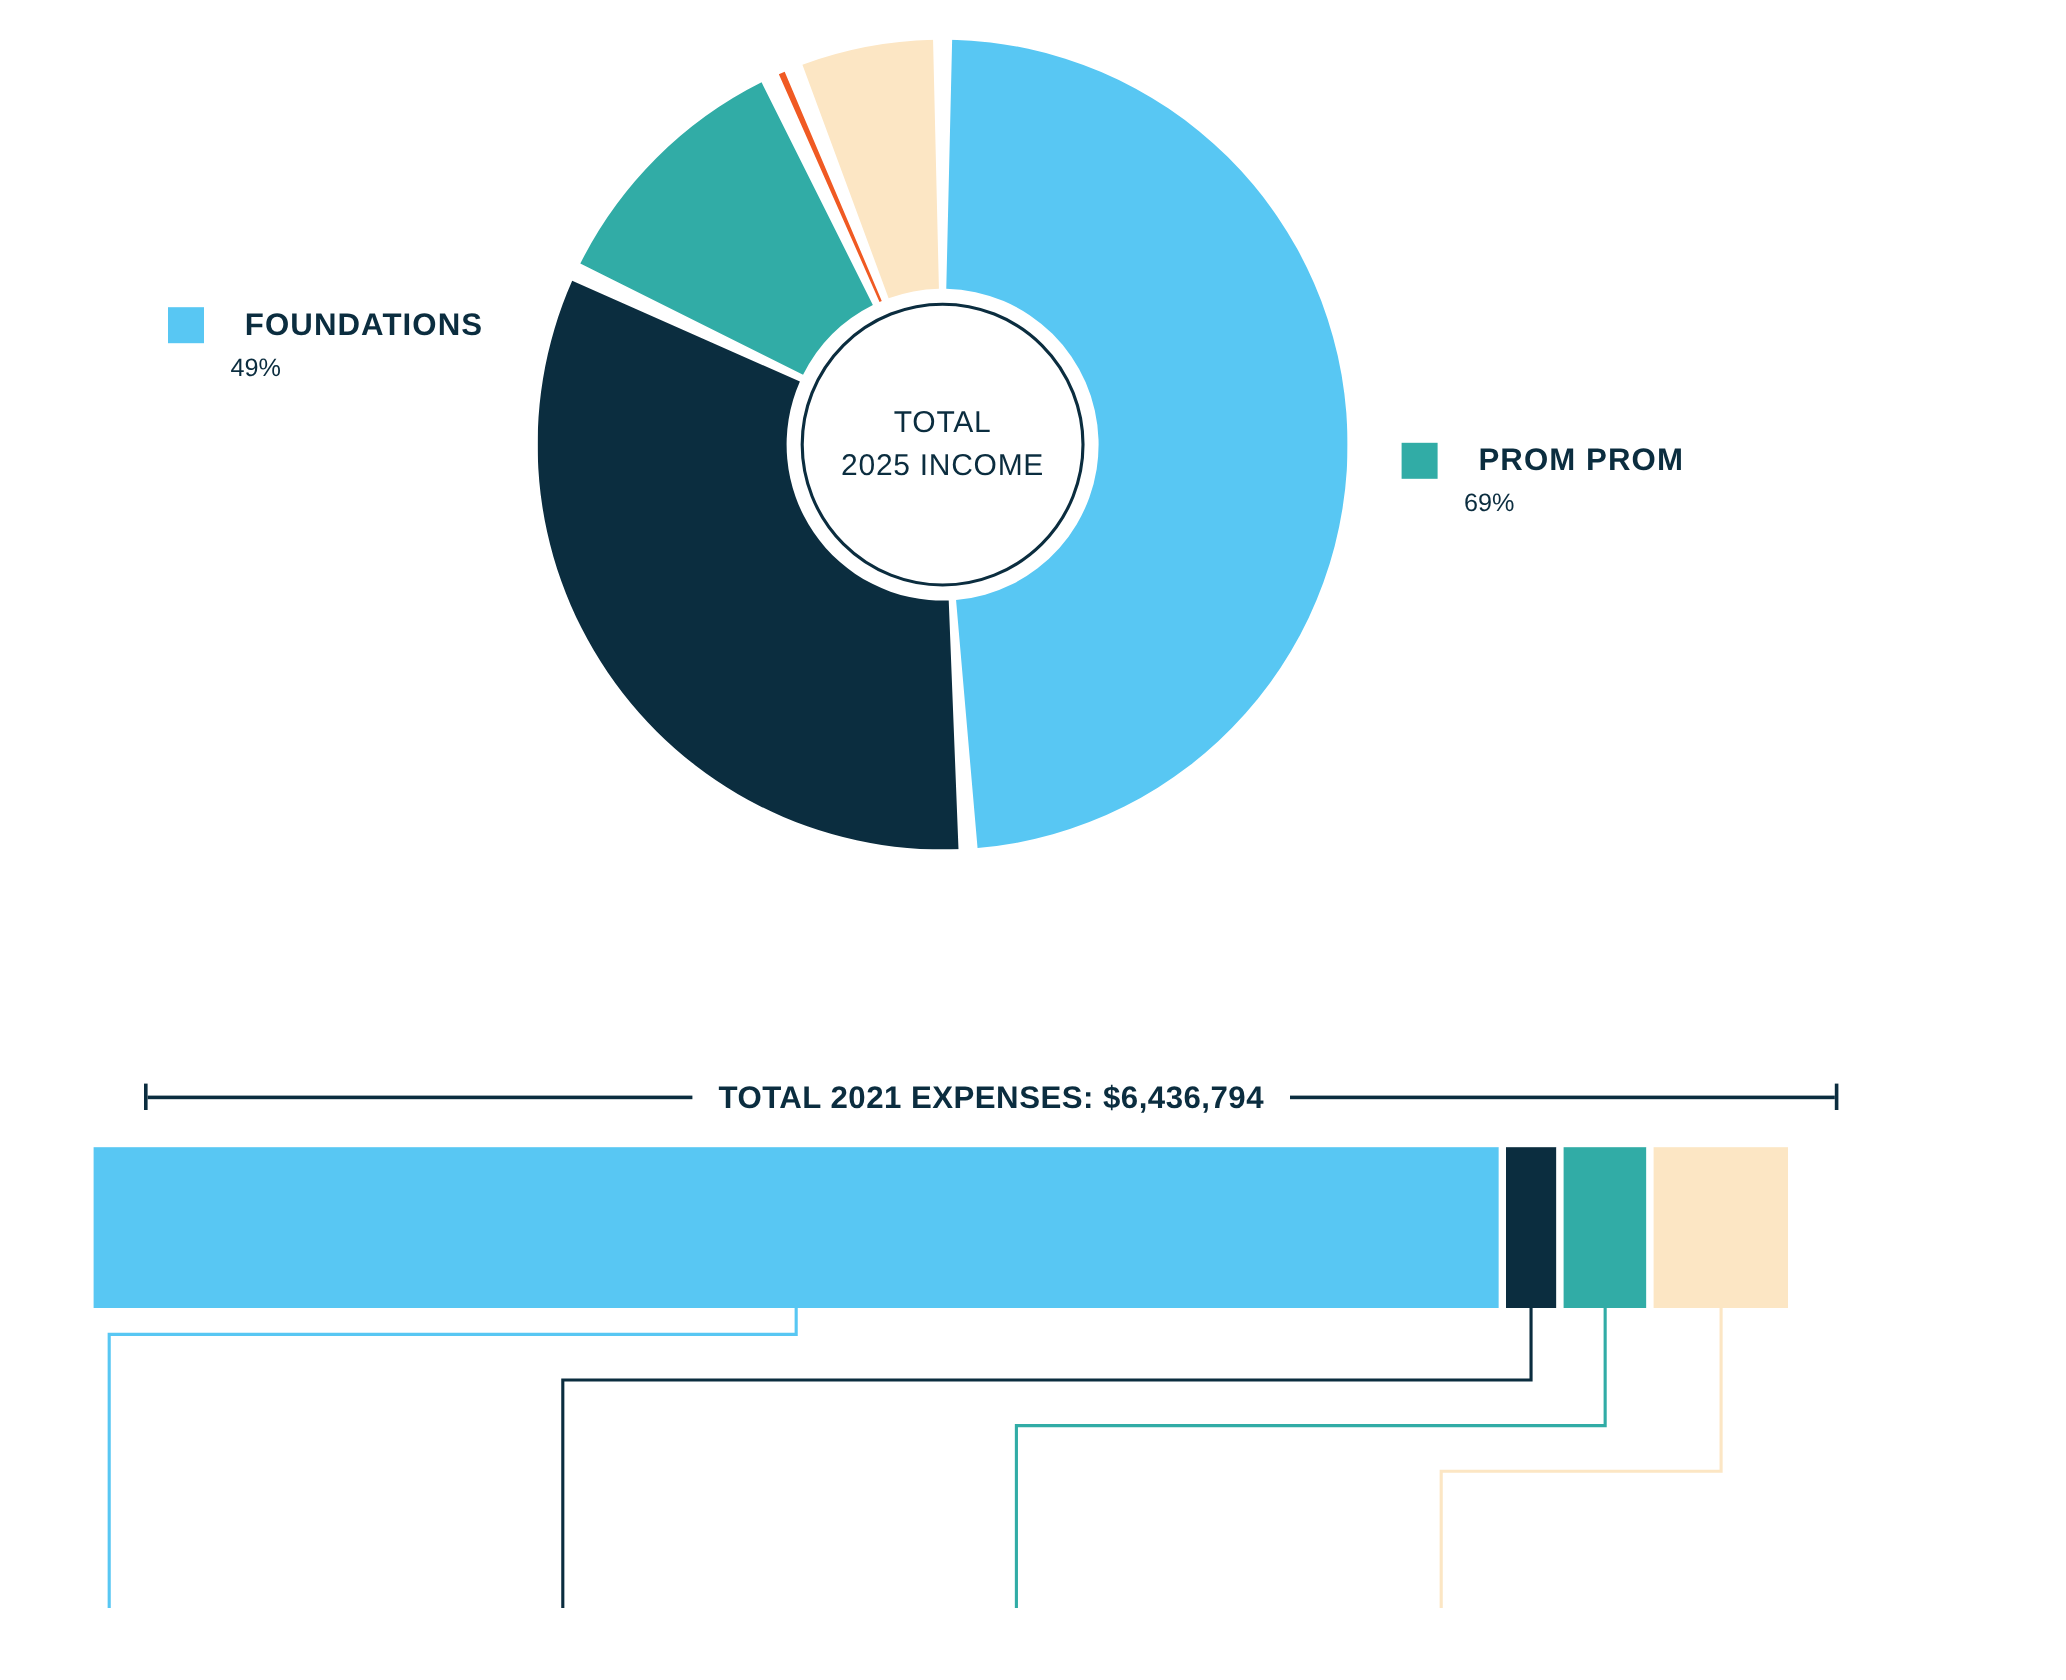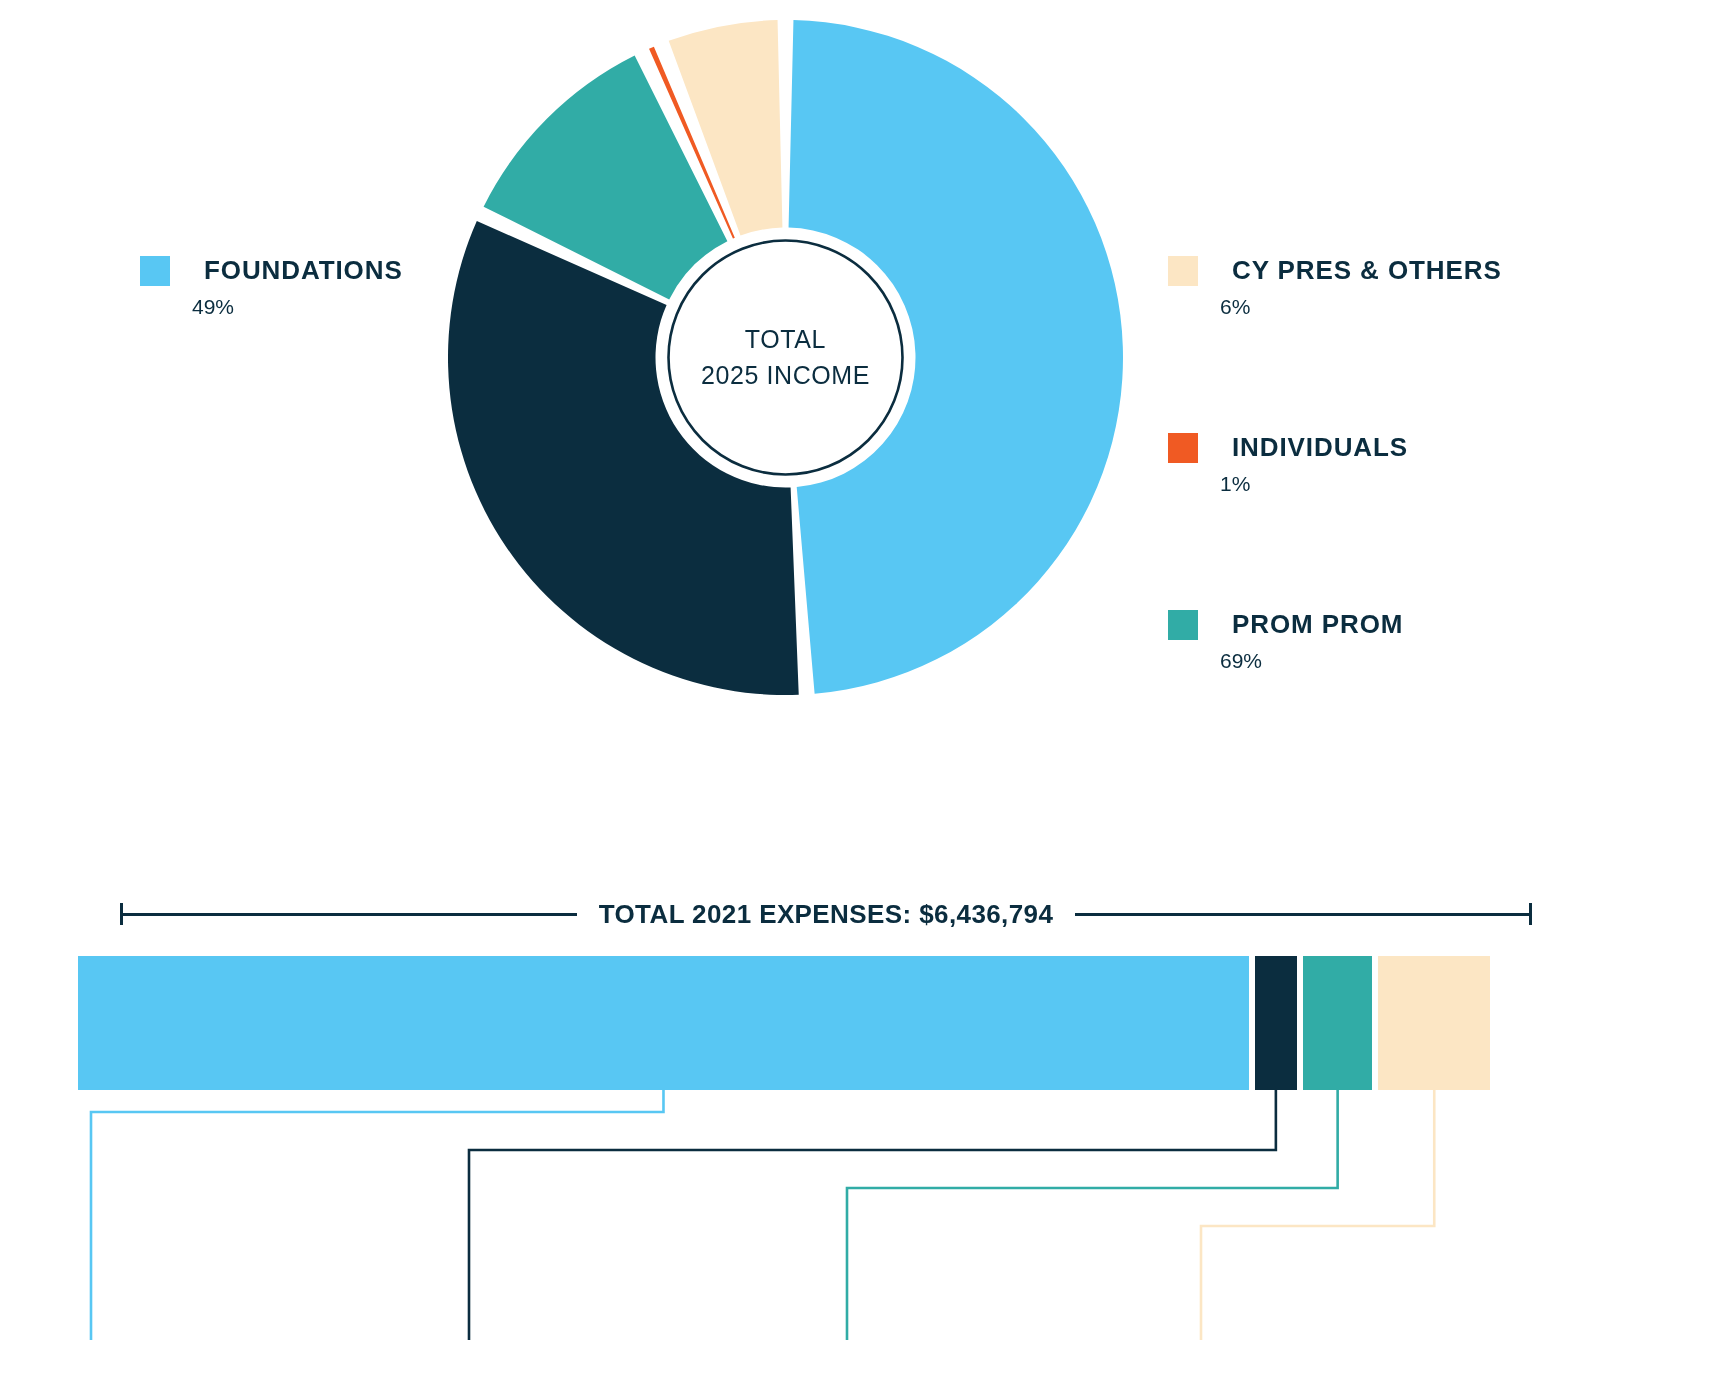--- a/index.html
+++ b/index.html
@@ -20,21 +20,21 @@
   #income-section {
     position: absolute;
     left: 0;
     top: 0;
     width: 1722px;
     height: 760px;
   }
   #donut-wrap {
     position: absolute;
     left: 448px;
-    top: 20px;
+    top: 33px;
     width: 675px;
     height: 675px;
   }
   #donut-svg { display: block; }
 
   .donut-center-text {
     position: absolute;
     left: 0;
     top: 0;
     width: 675px;
@@ -180,35 +180,21 @@
       <div class="legend-head">
         <span class="legend-swatch" style="background: rgb(88, 199, 243);"></span>
         <span class="legend-name">FOUNDATIONS</span>
       </div>
       <div class="legend-pct">49%</div>
     </div>
 
   </div>
 
   <div class="legend-col" id="legend-right">
-    <div class="legend-entry">
-      <div class="legend-head">
-        <span class="legend-swatch" style="background: rgb(252, 230, 196);"></span>
-        <span class="legend-name">CY PRES &amp; OTHERS</span>
-      </div>
-      <div class="legend-pct">6%</div>
-    </div>
-
-    <div class="legend-entry spaced">
-      <div class="legend-head">
-        <span class="legend-swatch" style="background: rgb(240, 90, 35);"></span>
-        <span class="legend-name">INDIVIDUALS</span>
-      </div>
-      <div class="legend-pct">1%</div>
-    </div>
+
 
     <div class="legend-entry spaced">
       <div class="legend-head">
         <span class="legend-swatch" style="background: rgb(49, 172, 166);"></span>
         <span class="legend-name">PROM PROM</span>
       </div>
       <div class="legend-pct">69%</div>
     </div>
   </div>
 

